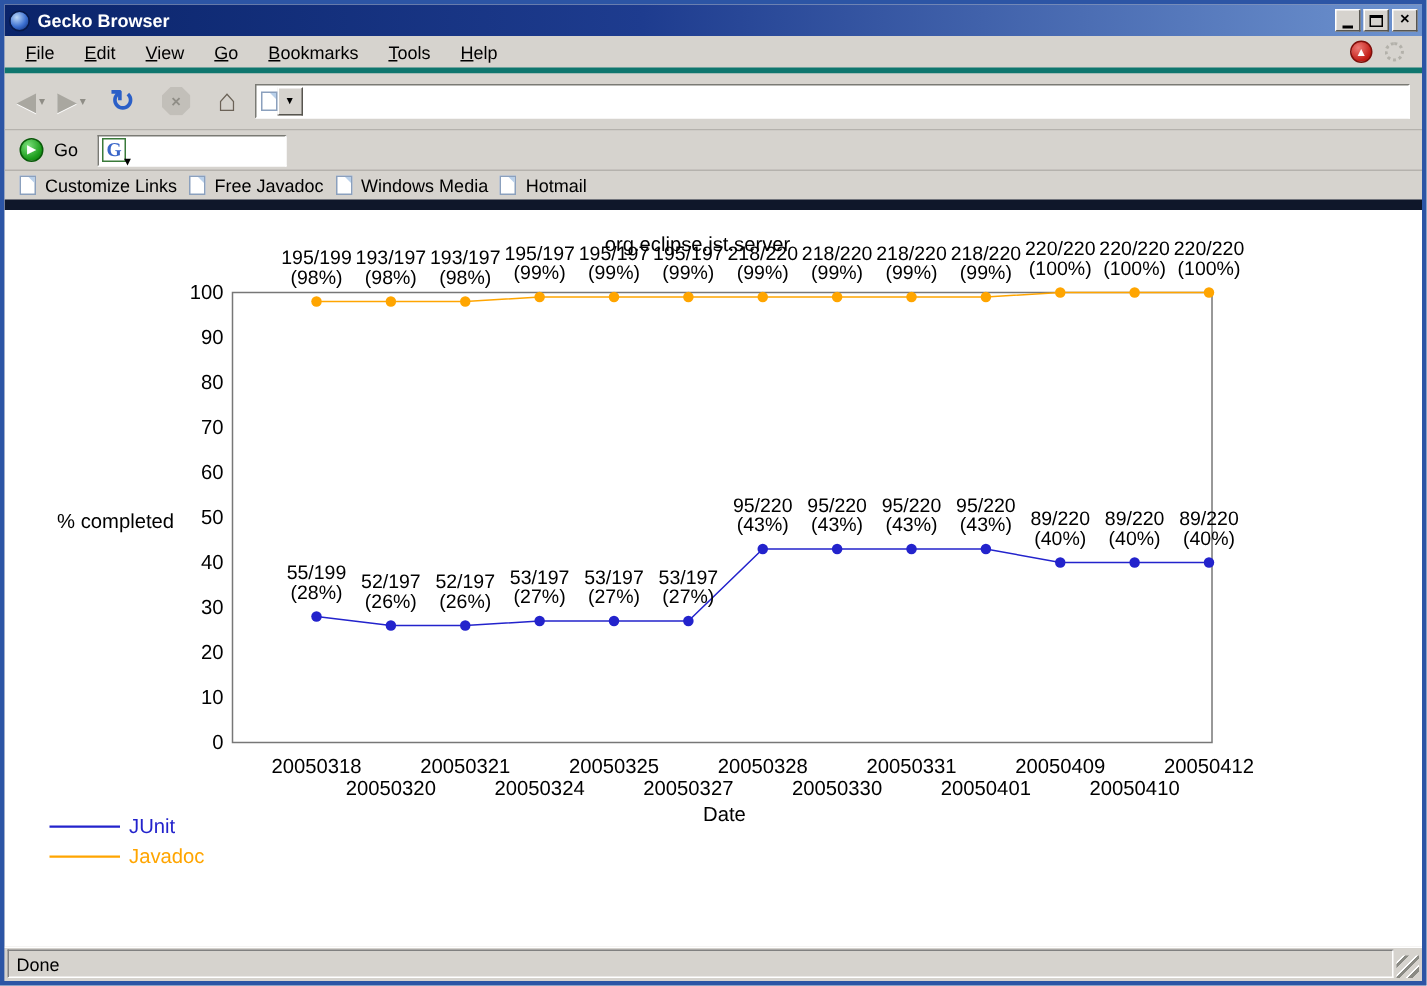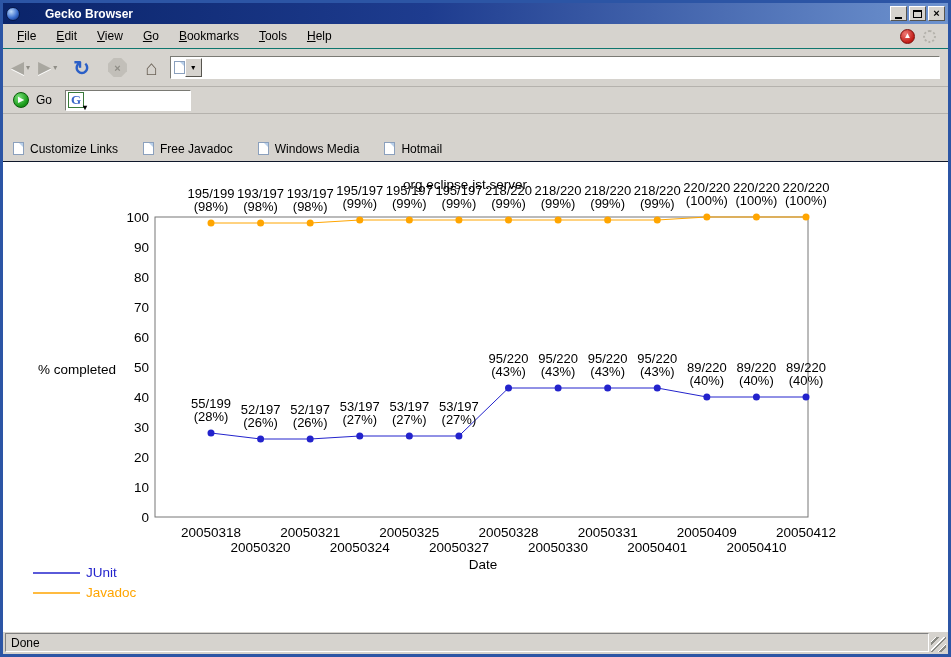--- a/index.html
+++ b/index.html
@@ -7,31 +7,31 @@
   .window{
     width:951px; height:657px; display:flex; flex-direction:column;
     border:3px solid #2c55a5; background:#d6d3ce; overflow:hidden;
   }
   
   .titlebar{ height:21px; flex:0 0 21px; background:linear-gradient(90deg,#0a246a 0%,#1e3c8f 45%,#6e93cf 100%);
     display:flex; align-items:center; padding:0 3px; gap:5px; }
   .app-icon{ width:14px; height:14px; border-radius:50%;
     background:radial-gradient(circle at 35% 30%, #bcd8f8 0%, #3b6fd0 55%, #0a246a 100%);
     border:1px solid #07194a; }
-  .titlebar .title{ color:#fff; font-weight:bold; font-size:12px; flex:1;margin-left:20px; }
+  .titlebar .title{ color:#fff; font-weight:bold; font-size:12px; flex:1; }
   .win-buttons{ display:flex; gap:2px; }
   .winbtn{ width:17px; height:15px; background:#d6d3ce; border:1px solid;
     border-color:#fff #57554f #57554f #fff; display:flex; align-items:center; justify-content:center;
     font-size:11px; font-weight:bold; line-height:1; padding:0; cursor:default; color:#000;
     font-family:"Liberation Sans", sans-serif;}
   .glyph-min{ display:block; width:7px; height:2px; background:#000; margin-top:8px; }
   .glyph-max{ display:block; width:9px; height:8px; border:1px solid #000; border-top:2px solid #000; }
   
   .menubar{ height:25px; flex:0 0 25px; background:#d6d3ce; display:flex; align-items:center;
-    padding:0 4px; border-bottom:1px solid #0f766e; }
+    padding:0 4px; border-bottom:4px solid #0f766e; }
   .menu-items{ display:flex; flex:1; }
   .menu-item{ padding:4px 10px; font-size:12px; color:#000; cursor:default; }
   .menu-item u{ text-decoration:underline; }
   .menu-right{ display:flex; align-items:center; gap:8px; padding-right:8px; }
   .alert-icon{ width:15px; height:15px; border-radius:50%; background:radial-gradient(circle at 35% 30%, #ef7b76, #c21d17 70%);
     border:1px solid #7e0f0b; display:flex; align-items:center; justify-content:center; color:#fff; font-size:8px; line-height:1;}
   .throbber{ width:13px; height:13px; border-radius:50%; border:2px dotted #b3b1aa; }
   
   .navbar{ height:38px; flex:0 0 38px; background:#d6d3ce; display:flex; align-items:center;
     padding:0 8px; gap:4px; border-bottom:1px solid #b5b2ad; }
@@ -63,21 +63,21 @@
   .search-box{ width:126px; height:21px; background:#fff; border:1px solid; border-color:#7a7a74 #fff #fff #7a7a74;
     display:flex; align-items:center; padding:0 2px; margin-left:6px; }
   .g-icon{ position:relative; width:16px; height:16px; border:1px solid #3a7a3a; display:flex;
     align-items:center; justify-content:center; font-family:"Liberation Serif", serif;
     font-weight:bold; font-size:13px; color:#3a66c9; }
   .g-icon::after{ content:"▾"; position:absolute; right:-4px; bottom:-5px; font-size:8px; color:#000; }
   .search-box input{ border:none; outline:none; flex:1; min-width:0; font-size:12px; margin-left:6px;
     font-family:"Liberation Sans", sans-serif; background:transparent; }
   
   .bookmarksbar{ height:26px; flex:0 0 26px; background:#d6d3ce; display:flex; align-items:center;
-    padding:0 10px; gap:25px; border-bottom:1px solid #0f172a;margin-top:22px; }
+    padding:0 10px; gap:8px; border-bottom:7px solid #0f172a; }
   .bookmark{ display:flex; align-items:center; gap:6px; font-size:12px; color:#000; cursor:default; }
   
   .content{ flex:1; background:#fff; position:relative; overflow:hidden; }
   .content svg{ display:block; }
   
   .statusbar{ height:23px; flex:0 0 23px; background:#d6d3ce; display:flex; align-items:flex-end;
     padding:2px 2px 2px 2px; gap:2px; border-top:1px solid #fff; }
   .status-panel{ flex:1; height:19px; border:1px solid; border-color:#808080 #fff #fff #808080;
     display:flex; align-items:center; padding:0 5px; font-size:12px; color:#000;margin-top:20px; }
   .grip{ width:15px; height:15px;

